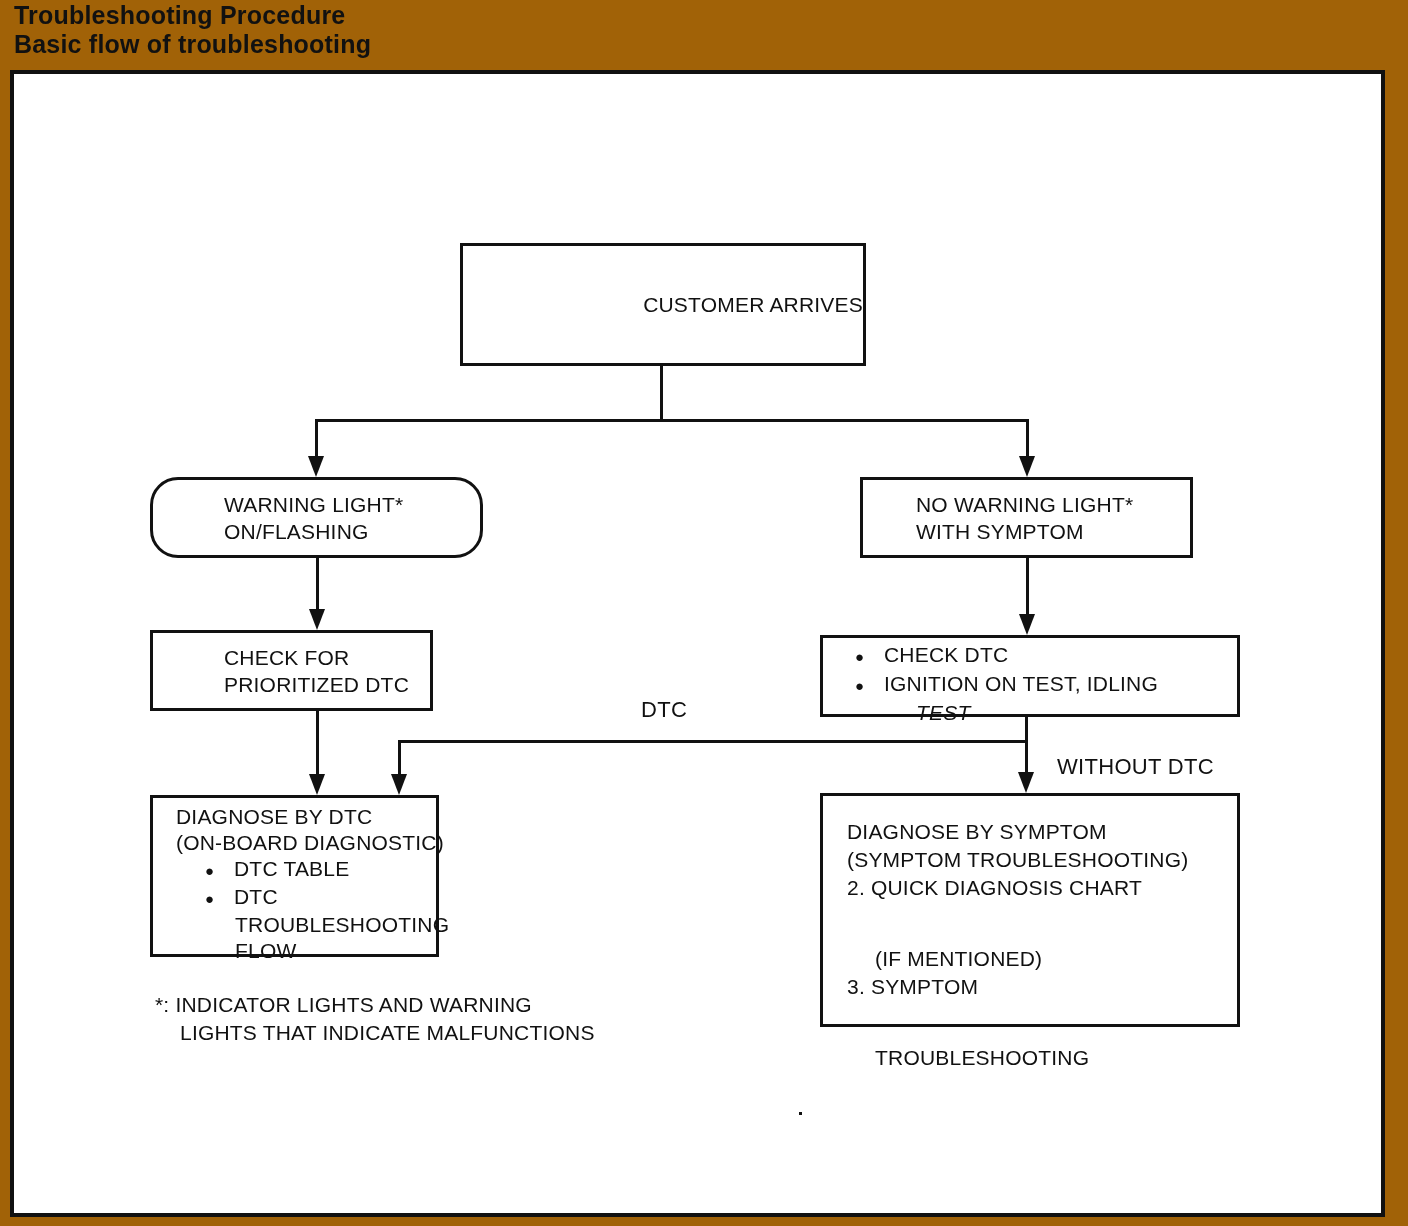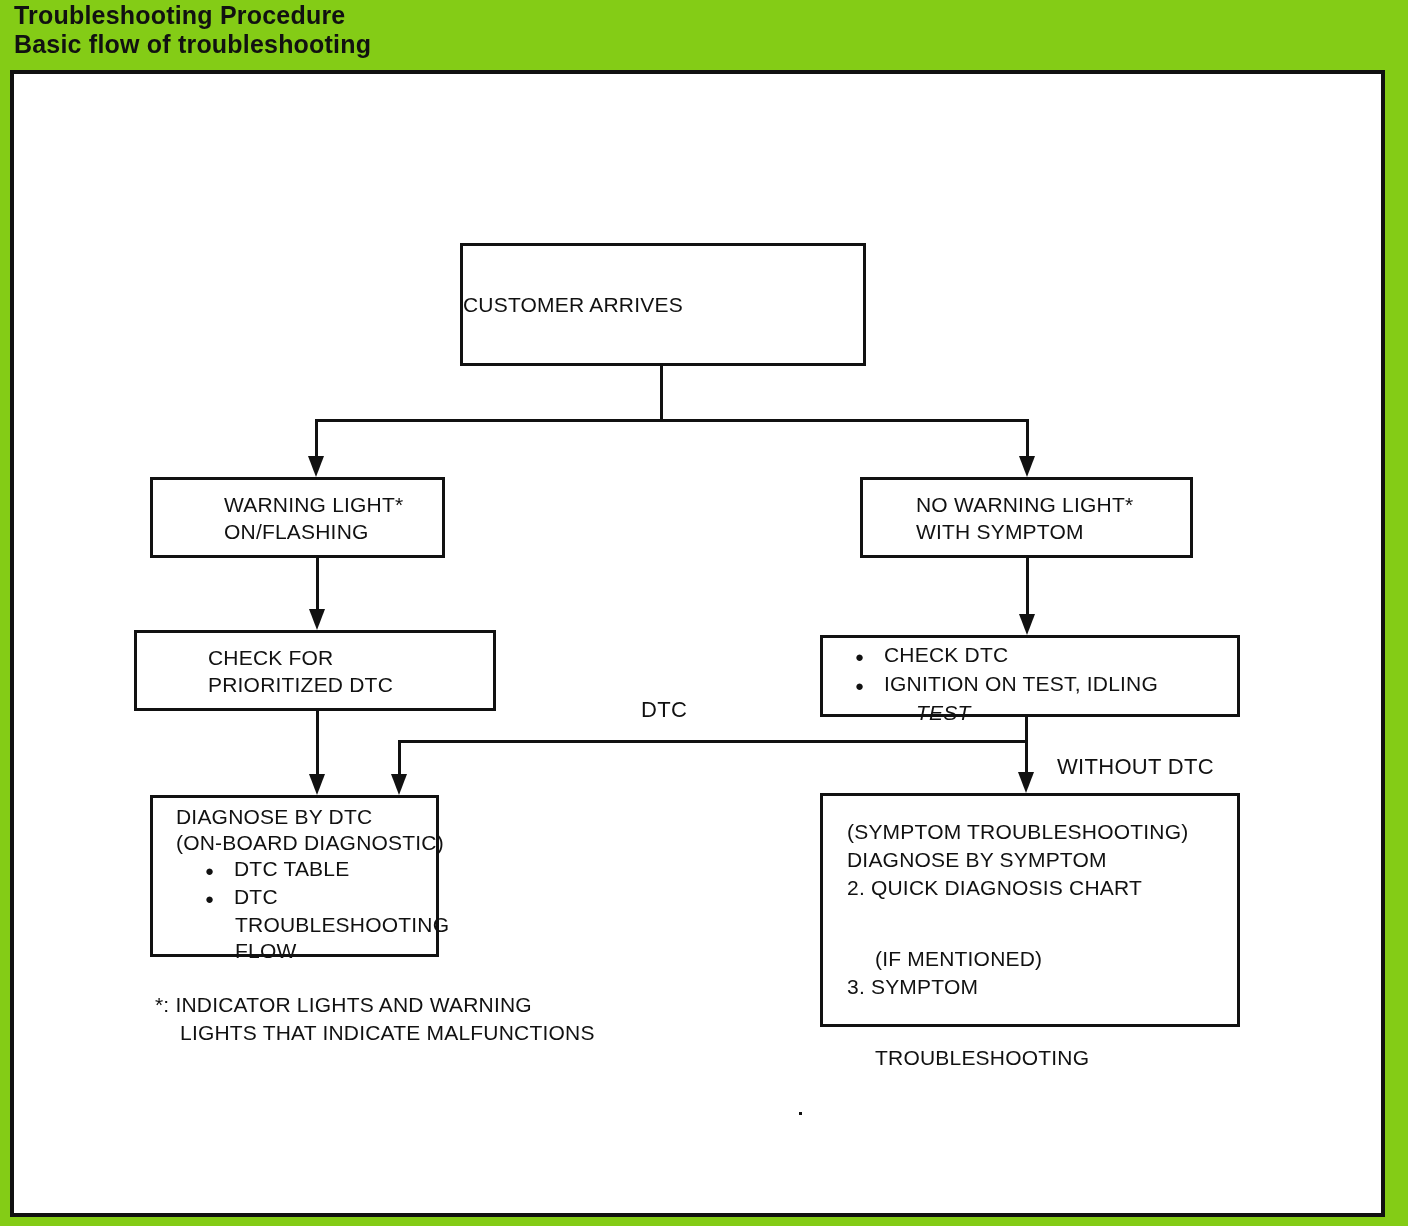--- a/index.html
+++ b/index.html
@@ -2,21 +2,21 @@
 <html><head>
 <meta charset="utf-8">
 <style>
   :root { --ink: #111; }
   * { margin: 0; padding: 0; box-sizing: border-box; }
   html, body { background: #fff; }
   .page {
     position: relative;
     width: 1408px;
     height: 1226px;
-    background: #84cc16;
+    background: #a16207;
     font-family: "Liberation Sans", sans-serif;
     color: var(--ink);
     overflow: hidden;
   }
   .page-title { position: absolute; left: 14px; font-size: 25px; font-weight: bold; letter-spacing: 0.2px; white-space: nowrap; }
   .title-1 { top: 1px; }
   .title-2 { top: 30px; }
 
   .outer-frame {
     position: absolute; left: 10px; top: 70px;
@@ -30,29 +30,29 @@
     border: 3px solid var(--ink);
     background: #fff;
     font-size: 21px;
     letter-spacing: 0.2px;
     line-height: 27px;
     white-space: nowrap;
   }
   .node .vcenter { position: absolute; top: 50%; transform: translateY(-50%); }
 
   .node-customer { left: 460px; top: 243px; width: 406px; height: 123px;
-    display: flex; align-items: center; justify-content: flex-start; }
-
-  .node-warning { left: 150px; top: 477px; width: 295px; height: 81px; }
+    display: flex; align-items: center; justify-content: flex-end; }
+
+  .node-warning { left: 150px; top: 477px; width: 333px; height: 81px; border-radius: 28px; }
   .node-warning .vcenter { left: 71px; }
 
   .node-no-warning { left: 860px; top: 477px; width: 333px; height: 81px; text-decoration: underline; }
   .node-no-warning .vcenter { left: 53px; }
 
-  .node-check-prioritized { left: 134px; top: 630px; width: 362px; height: 81px; }
+  .node-check-prioritized { left: 150px; top: 630px; width: 283px; height: 81px; }
   .node-check-prioritized .vcenter { left: 71px; }
 
   .node-check-dtc { left: 820px; top: 635px; width: 420px; height: 82px; padding: 3px 0 0 32px; }
   .node-diagnose-dtc { left: 150px; top: 795px; width: 289px; height: 162px; padding: 6px 0 4px 23px; line-height: 26px; }
   .node-diagnose-symptom { left: 820px; top: 793px; width: 420px; height: 234px; padding: 22px 0 0 24px; line-height: 28px; }
 
   .brow { display: flex; align-items: baseline; }
   .bullet { width: 16px; font-size: 15px; flex: 0 0 auto; }
   .brow .btext { padding-left: 13px; }
   .indent-bullets .brow { margin-left: 29px; }
@@ -152,22 +152,22 @@
     </div>
     <div class="brow">
       <span class="bullet">●</span>
       <span class="btext">DTC</span>
     </div>
     <div class="cont-dtc">TROUBLESHOOTING</div>
     <div class="cont-dtc">FLOW</div>
   </div>
 
   <div class="node node-diagnose-symptom">
+    <div>DIAGNOSE BY SYMPTOM</div>
     <div>(SYMPTOM TROUBLESHOOTING)</div>
-    <div>DIAGNOSE BY SYMPTOM</div>
     <div>2. QUICK DIAGNOSIS CHART</div>
     <div class="cont-symptom">(IF MENTIONED)</div>
     <div>3. SYMPTOM</div>
     <div class="cont-symptom">TROUBLESHOOTING</div>
   </div>
 
   <div class="edge-label label-dtc">DTC</div>
   <div class="edge-label label-without-dtc">WITHOUT DTC</div>
 
   <div class="footnote">

